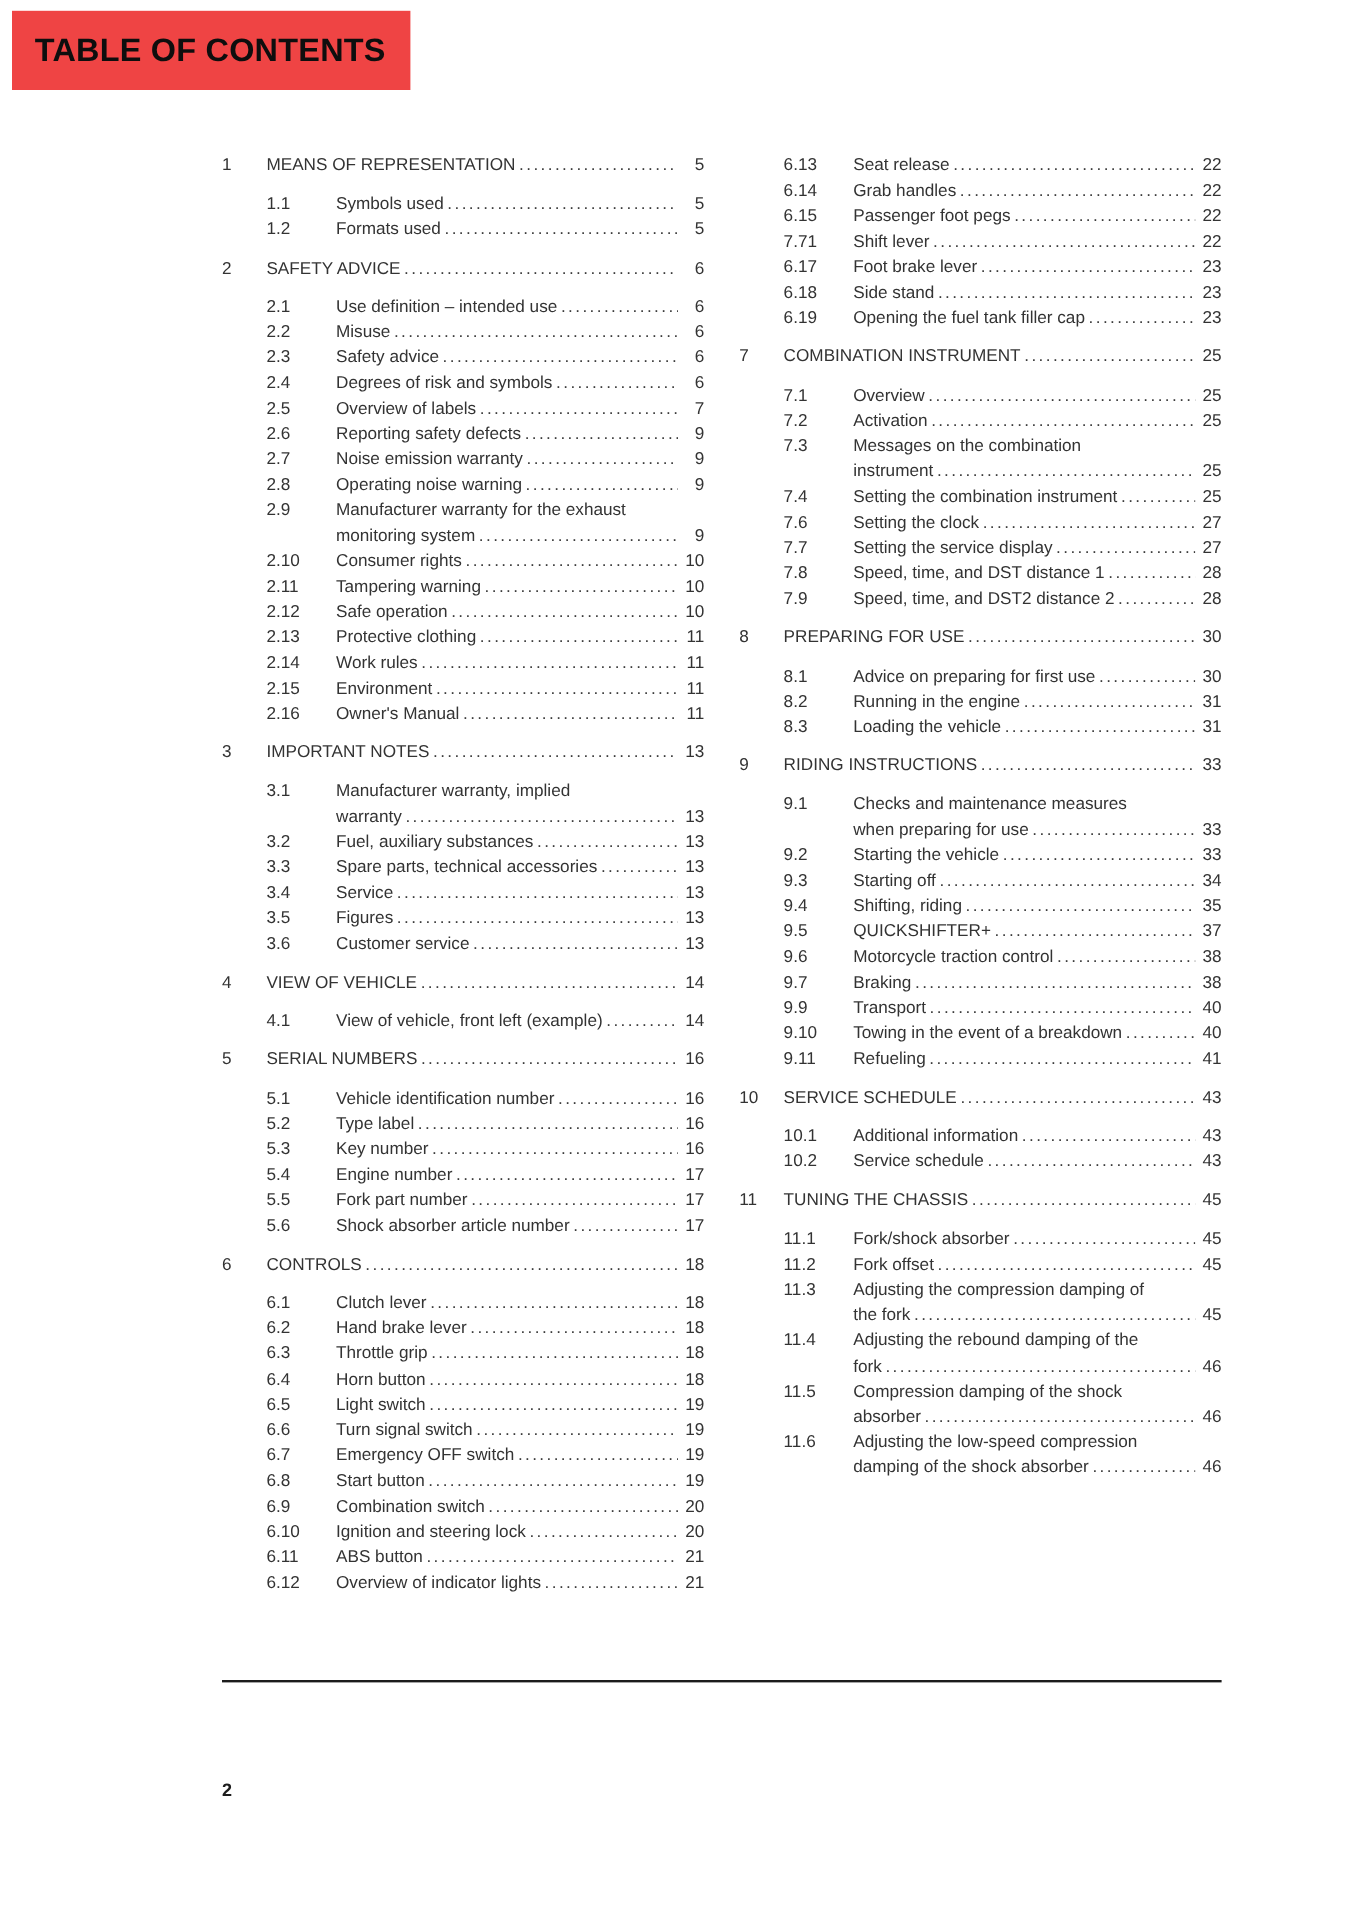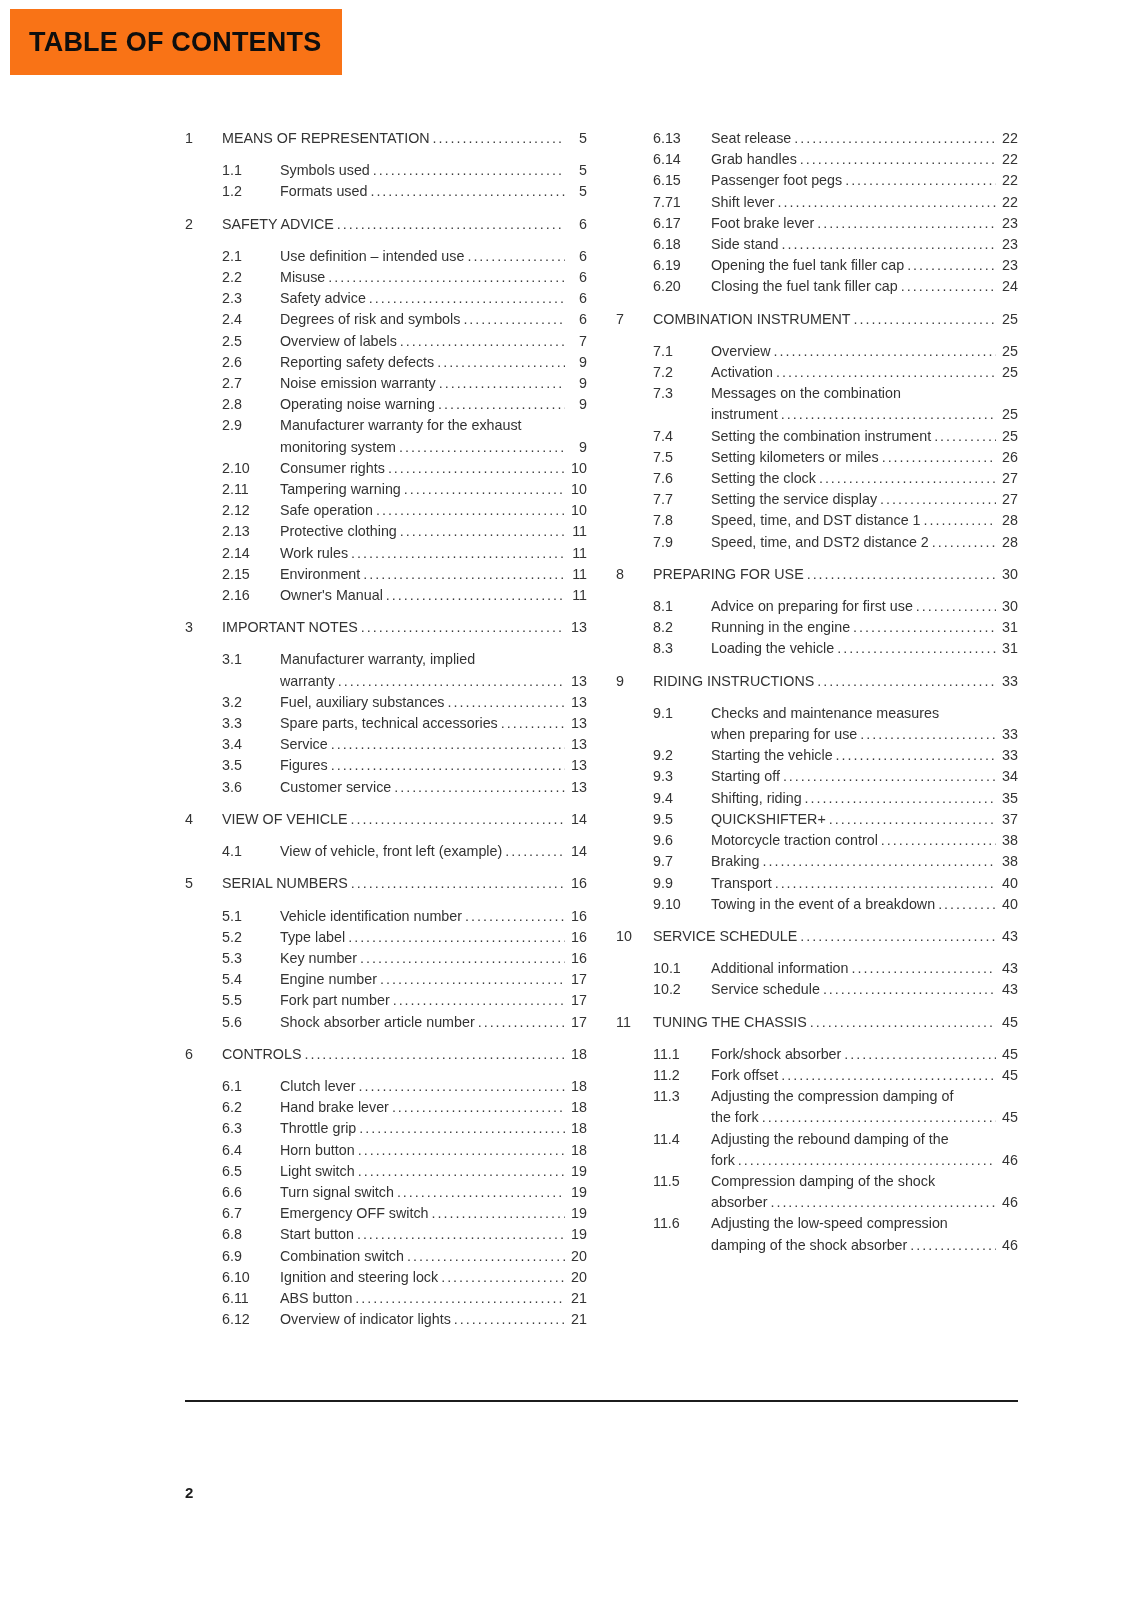--- a/index.html
+++ b/index.html
@@ -90,21 +90,21 @@
     left: 185px;
     top: 1484px;
     font-size: 15px;
     font-weight: 700;
     color: #1c1c1c;
   }
 </style>
 </head>
 <body>
 
-<header class="header-box" style="background: #f97316;">
+<header class="header-box" style="background: #ef4444;">
   <h1 class="header-title">TABLE OF CONTENTS</h1>
 </header>
 
 <main class="toc-columns">
   <section class="toc-column">
       <div class="toc-row level-1">
         <span class="toc-num">1</span>
         <div class="toc-body">
           <div class="toc-line last">
             <span class="toc-line-text">MEANS OF REPRESENTATION</span>
@@ -664,30 +664,20 @@
       <div class="toc-row level-2">
         <span class="toc-num">6.19</span>
         <div class="toc-body">
           <div class="toc-line last">
             <span class="toc-line-text">Opening the fuel tank filler cap</span>
             <span class="toc-dots"></span>
             <span class="toc-page">23</span>
           </div>
         </div>
       </div>
-      <div class="toc-row level-2">
-        <span class="toc-num">6.20</span>
-        <div class="toc-body">
-          <div class="toc-line last">
-            <span class="toc-line-text">Closing the fuel tank filler cap</span>
-            <span class="toc-dots"></span>
-            <span class="toc-page">24</span>
-          </div>
-        </div>
-      </div>
       <div class="toc-row level-1">
         <span class="toc-num">7</span>
         <div class="toc-body">
           <div class="toc-line last">
             <span class="toc-line-text">COMBINATION INSTRUMENT</span>
             <span class="toc-dots"></span>
             <span class="toc-page">25</span>
           </div>
         </div>
       </div>
@@ -728,30 +718,20 @@
         <span class="toc-num">7.4</span>
         <div class="toc-body">
           <div class="toc-line last">
             <span class="toc-line-text">Setting the combination instrument</span>
             <span class="toc-dots"></span>
             <span class="toc-page">25</span>
           </div>
         </div>
       </div>
       <div class="toc-row level-2">
-        <span class="toc-num">7.5</span>
-        <div class="toc-body">
-          <div class="toc-line last">
-            <span class="toc-line-text">Setting kilometers or miles</span>
-            <span class="toc-dots"></span>
-            <span class="toc-page">26</span>
-          </div>
-        </div>
-      </div>
-      <div class="toc-row level-2">
         <span class="toc-num">7.6</span>
         <div class="toc-body">
           <div class="toc-line last">
             <span class="toc-line-text">Setting the clock</span>
             <span class="toc-dots"></span>
             <span class="toc-page">27</span>
           </div>
         </div>
       </div>
       <div class="toc-row level-2">
@@ -917,20 +897,30 @@
           </div>
         </div>
       </div>
       <div class="toc-row level-2">
         <span class="toc-num">9.10</span>
         <div class="toc-body">
           <div class="toc-line last">
             <span class="toc-line-text">Towing in the event of a breakdown</span>
             <span class="toc-dots"></span>
             <span class="toc-page">40</span>
+          </div>
+        </div>
+      </div>
+      <div class="toc-row level-2">
+        <span class="toc-num">9.11</span>
+        <div class="toc-body">
+          <div class="toc-line last">
+            <span class="toc-line-text">Refueling</span>
+            <span class="toc-dots"></span>
+            <span class="toc-page">41</span>
           </div>
         </div>
       </div>
       <div class="toc-row level-1">
         <span class="toc-num">10</span>
         <div class="toc-body">
           <div class="toc-line last">
             <span class="toc-line-text">SERVICE SCHEDULE</span>
             <span class="toc-dots"></span>
             <span class="toc-page">43</span>

